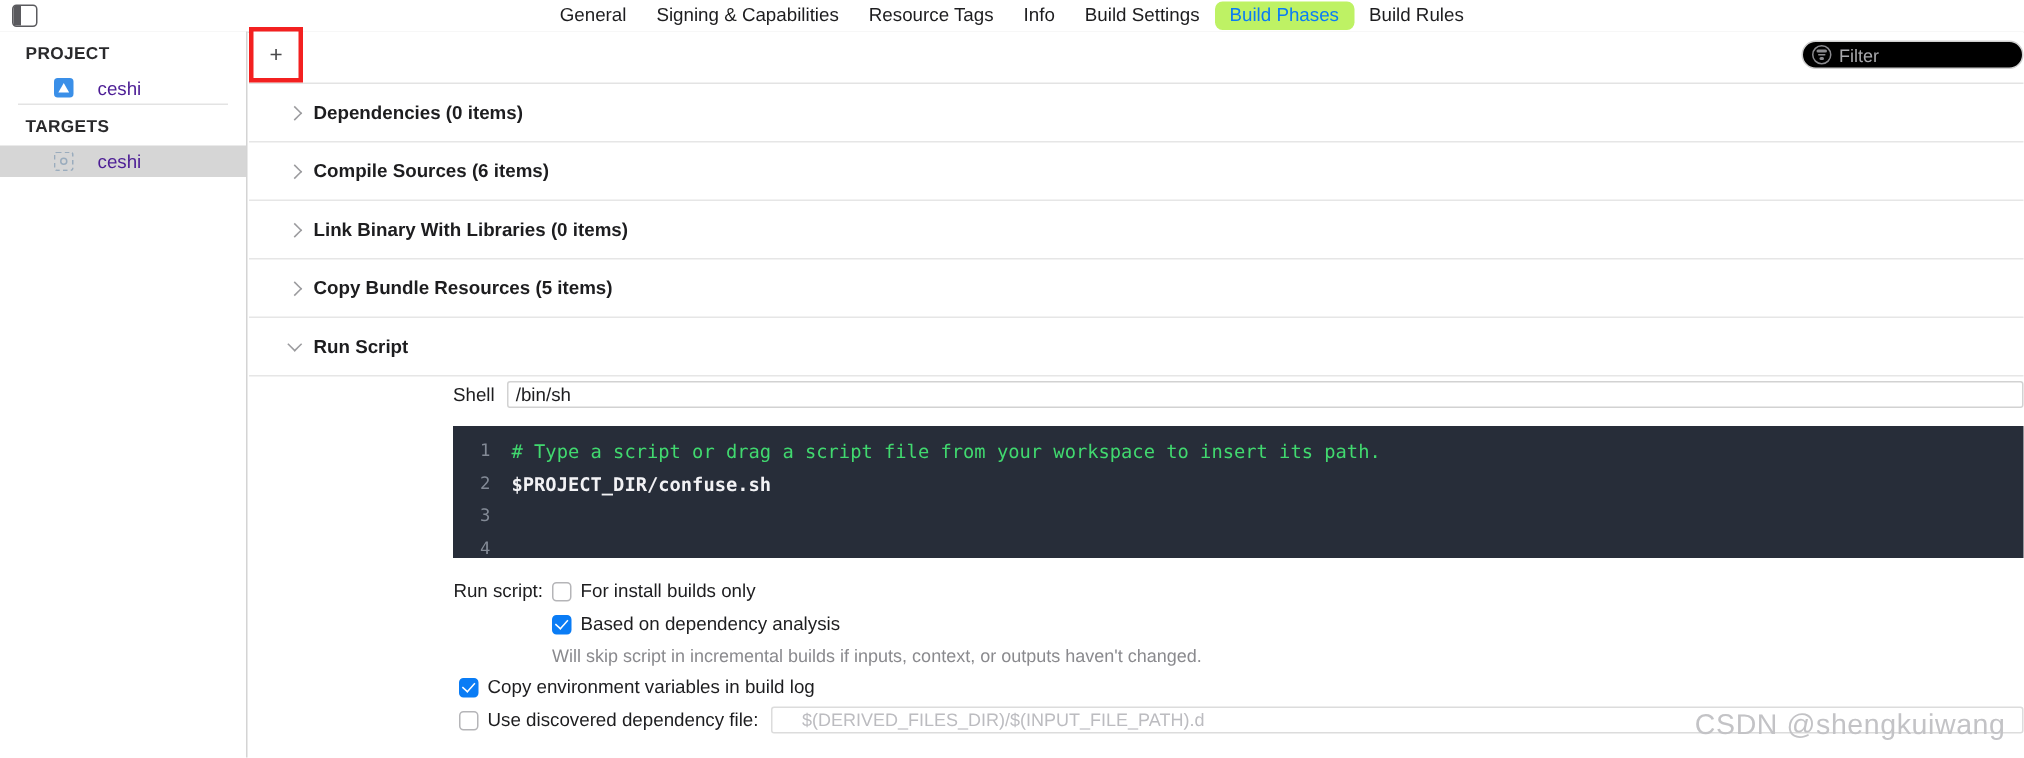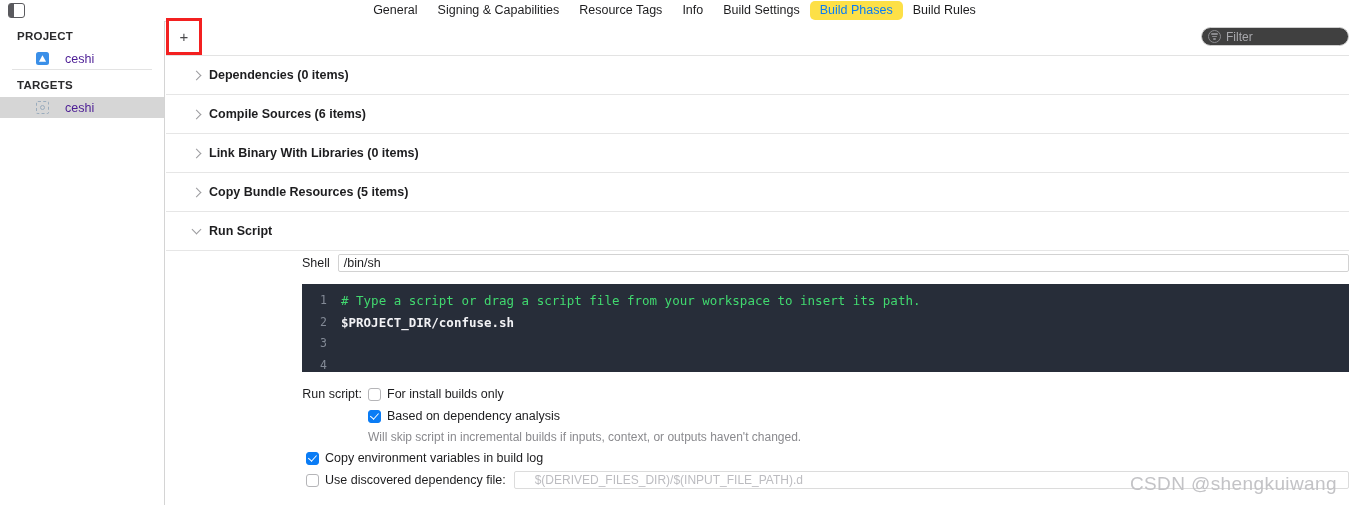--- a/index.html
+++ b/index.html
@@ -51,21 +51,21 @@
   }
   .tab {
     font-size: 12.5px;
     color: #1d1d1f;
     padding: 2px 10px;
     border-radius: 5px;
     white-space: nowrap;
     line-height: 15px;
   }
   .tab.selected {
-    background: #fde047;
+    background: #bef264;
     color: #0a7cf5;
   }
 
   
   .sidebar {
     position: absolute;
     left: 0; top: 21px;
     width: 165px; height: 484px;
     background: #ffffff;
     border-right: 1px solid #d4d4d4;
@@ -157,21 +157,21 @@
     position: absolute;
     right: 0px; top: 6px;
     width: 148px; height: 19px;
     border: 1px solid #cfcfcf;
     border-radius: 9.5px;
     box-sizing: border-box;
     display: flex;
     align-items: center;
     gap: 5px;
     padding-left: 6px;
-    background: #404040;
+    background: #000000;
   }
   .filter-icon {
     width: 13px; height: 13px;
     border: 1.2px solid #8a8a8e;
     border-radius: 50%;
     box-sizing: border-box;
     display: flex;
     flex-direction: column;
     align-items: center;
     justify-content: center;

